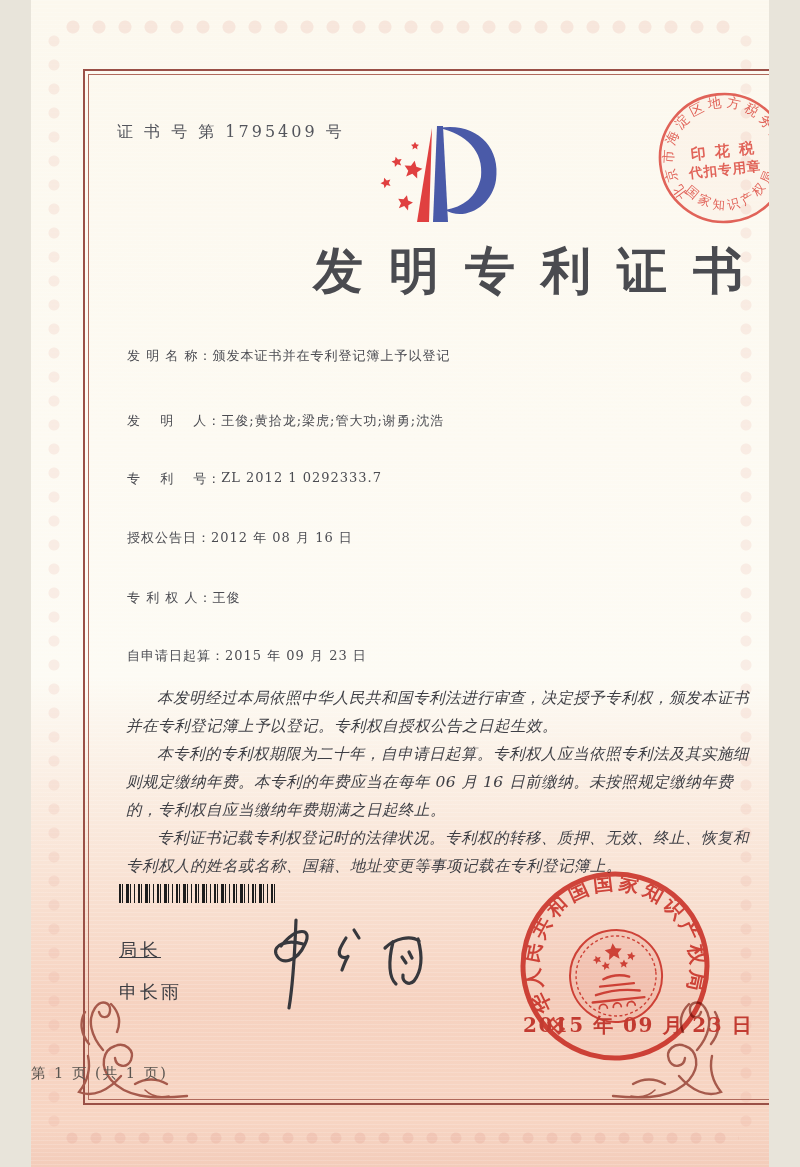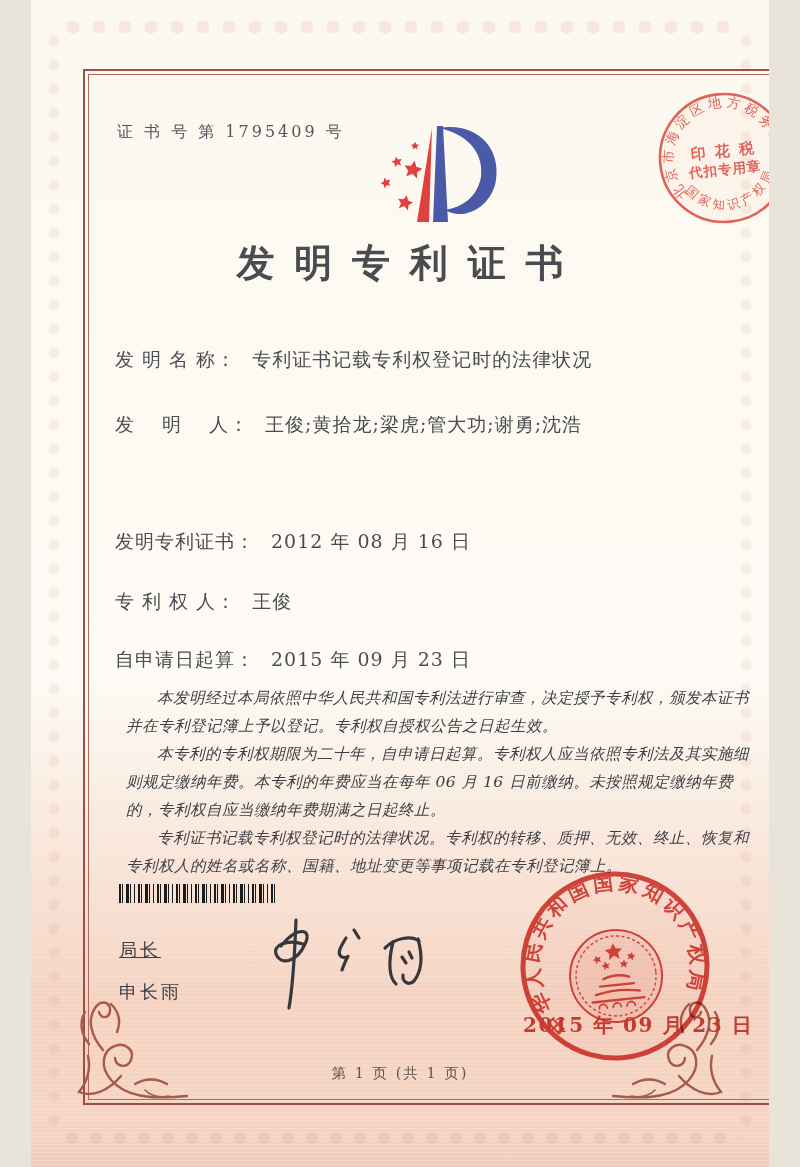--- a/index.html
+++ b/index.html
@@ -32,25 +32,25 @@
     border:2px solid #9a5047;box-sizing:border-box;
   }
   .frame-inner{
     position:absolute;inset:3px;border:1px solid #b06a5c;
   }
   .cert-no{
     position:absolute;left:86px;top:122px;font-size:16px;letter-spacing:3px;color:#53555c;
   }
   .logo{position:absolute;left:322px;top:104px;}
   .title{
-    position:absolute;left:0;top:238px;width:100%;text-align:center;
-    font-size:38px;font-weight:600;color:#4a4b50;letter-spacing:.52em;text-indent:.52em;margin:0;
+    position:absolute;left:0;top:238px;width:100%;text-align:right;
+    font-size:50px;font-weight:600;color:#4a4b50;letter-spacing:.52em;text-indent:.52em;margin:0;
   }
   .tax-stamp{position:absolute;left:623px;top:88px;mix-blend-mode:multiply;opacity:.92;transform:rotate(-6deg);}
-  .field{position:absolute;left:84px;display:flex;font-size:19px;color:#4b4c52;letter-spacing:1px;gap:16px;}
+  .field{position:absolute;left:96px;display:flex;font-size:13px;color:#4b4c52;letter-spacing:1px;}
   .flabel{white-space:pre;}
   .fvalue{white-space:pre;}
   .body-text{
     position:absolute;left:88px;top:684px;width:628px;
     font-size:15.5px;line-height:28px;color:#3e3f45;font-style:italic;letter-spacing:.5px;margin-left:7px;
   }
   .body-text p{margin:0;text-indent:2em;}
   .barcode{
     position:absolute;left:88px;top:884px;width:158px;height:19px;
     background:repeating-linear-gradient(90deg,
@@ -63,21 +63,21 @@
   .director{position:absolute;left:88px;top:938px;font-family:"Liberation Sans",sans-serif;color:#3c3d42;}
   .director .d-title{font-size:18px;letter-spacing:3px;margin-bottom:18px;text-decoration:underline;}
   .director .d-name{font-size:18px;letter-spacing:3px;}
   .signature{position:absolute;left:212px;top:912px;}
   .seal{position:absolute;left:486px;top:868px;mix-blend-mode:multiply;opacity:.94;}
   .seal-date{
     position:absolute;left:492px;top:1012px;font-size:20px;color:#c23b31;
     letter-spacing:1.5px;font-weight:600;
   }
   .footer{
-    position:absolute;left:0;top:1064px;width:100%;text-align:center;
+    position:absolute;left:0;top:1064px;width:100%;
     font-size:14.5px;color:#5a5550;letter-spacing:2px;
   }
   .corner-ornament{position:absolute;}
   .corner-bl{left:28px;top:992px;}
   .corner-br{right:28px;top:992px;transform:scaleX(-1);}
   .stamp-text{fill:#e15850;}
   .seal-red{fill:#d2423a;}
 </style>
 </head>
 <body>
@@ -148,28 +148,32 @@
     <path id="taxBottom" d="M -46 22 A 51 51 0 0 0 46 22" fill="none"></path>
     <text class="stamp-text" font-size="12.5" letter-spacing="3.5" font-family="'DejaVu Serif',serif">
       <textPath href="#taxBottom" startOffset="8">国家知识产权局</textPath>
     </text>
   </svg>
 
   <h1 class="title">发明专利证书</h1>
 
   <div class="field" style="top:347px">
     <span class="flabel">发 明 名 称：</span>
-      <span class="fvalue">专利证书记载专利权登记时的法律状况</span>
+      <span class="fvalue">颁发本证书并在专利登记簿上予以登记</span>
   </div>
   <div class="field" style="top:412px">
     <span class="flabel">发　 明　 人：</span>
       <span class="fvalue">王俊;黄拾龙;梁虎;管大功;谢勇;沈浩</span>
   </div>
+  <div class="field" style="top:470px">
+    <span class="flabel">专　 利　 号：</span>
+      <span class="fvalue">ZL 2012 1 0292333.7</span>
+  </div>
   <div class="field" style="top:529px">
-    <span class="flabel">发明专利证书：</span>
+    <span class="flabel">授权公告日：</span>
       <span class="fvalue">2012 年 08 月 16 日</span>
   </div>
   <div class="field" style="top:589px">
     <span class="flabel">专 利 权 人：</span>
       <span class="fvalue">王俊</span>
   </div>
   <div class="field" style="top:647px">
     <span class="flabel">自申请日起算：</span>
       <span class="fvalue">2015 年 09 月 23 日</span>
   </div>

